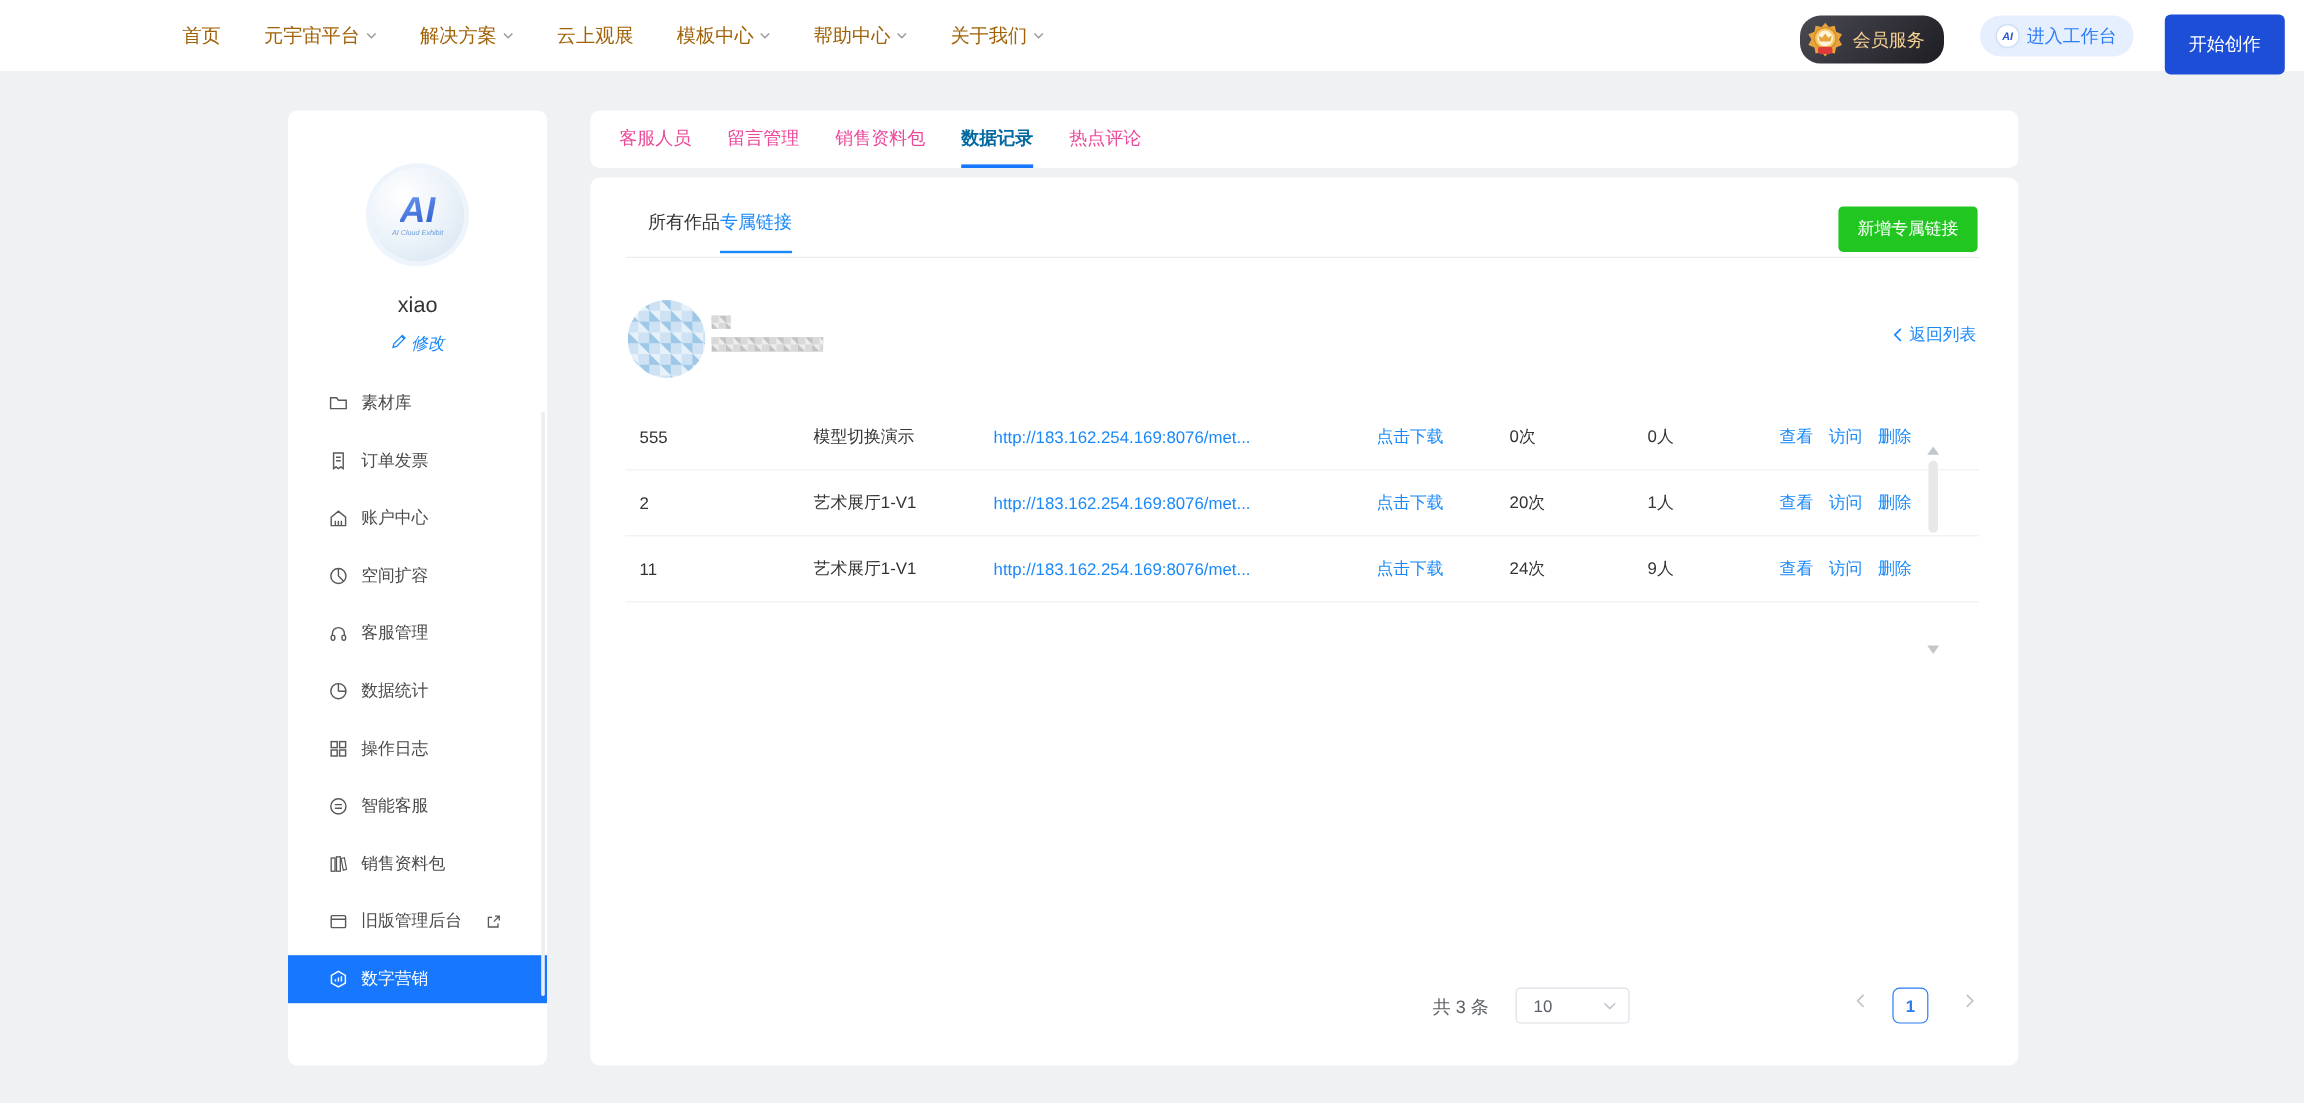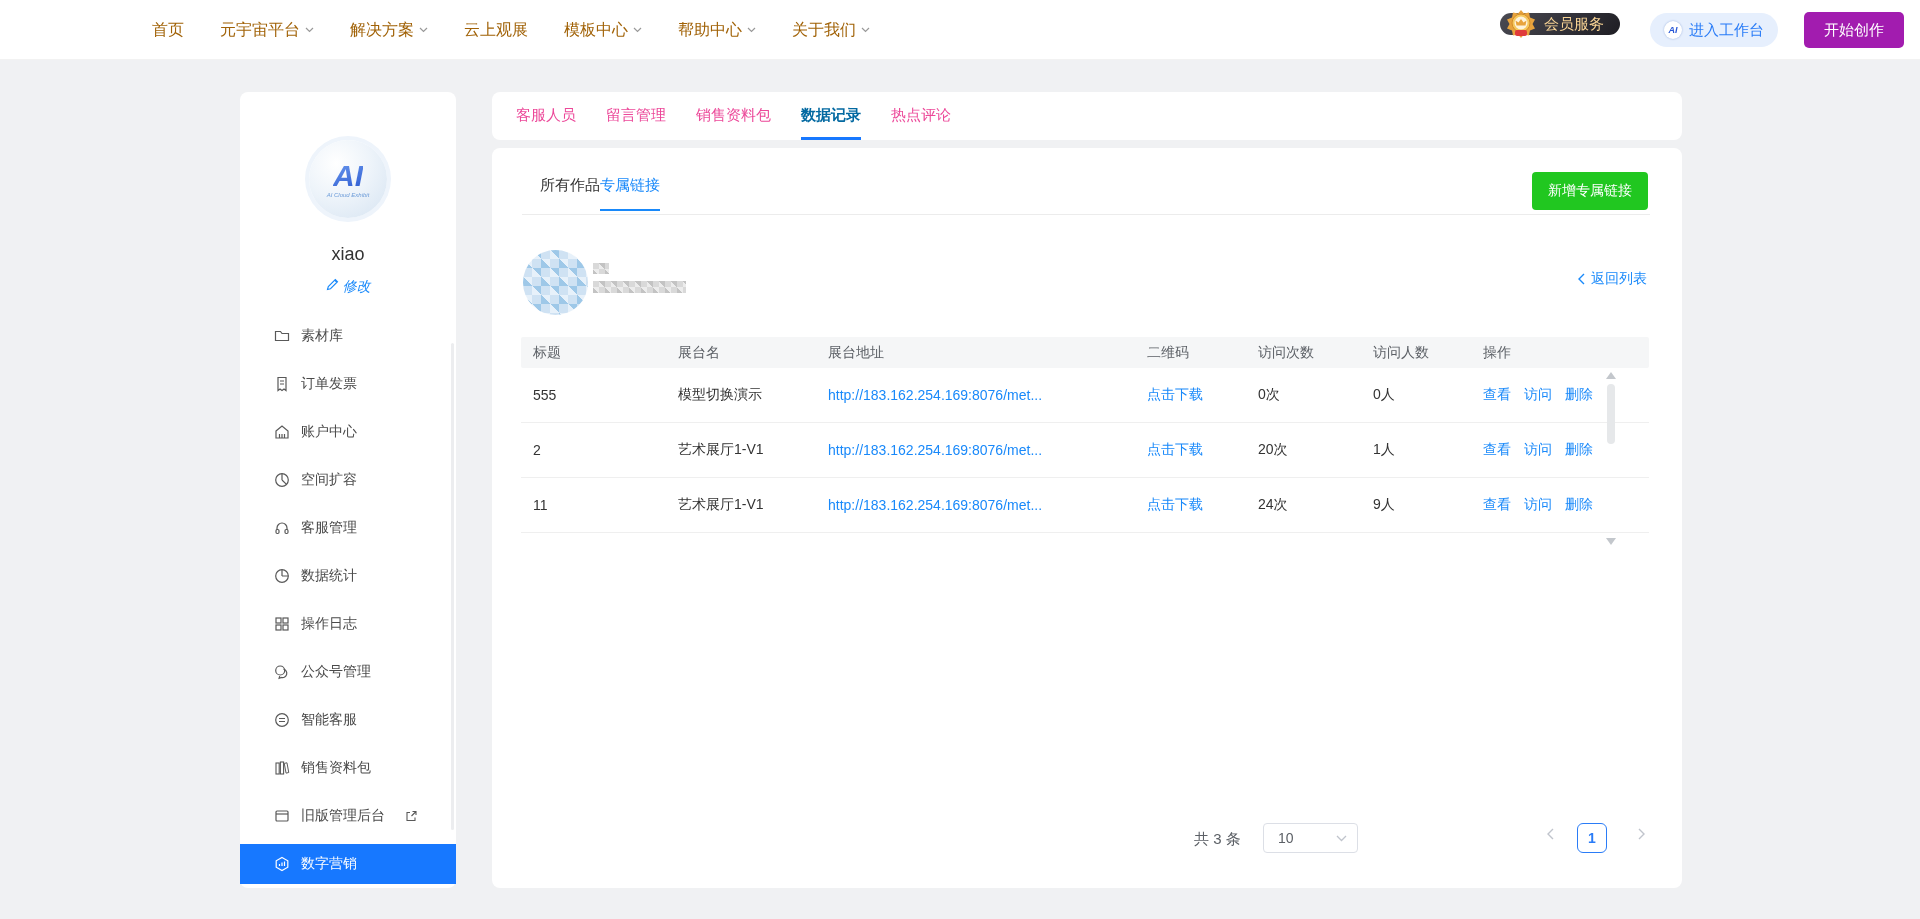--- a/index.html
+++ b/index.html
@@ -4,30 +4,30 @@
 <style>
   * { margin:0; padding:0; box-sizing:border-box; }
   html,body { width:1920px; height:919px; }
   body { font-family:"Liberation Sans","DejaVu Sans",sans-serif; background:#f0f1f3; position:relative; overflow:hidden; color:#333; }
 
   
   .navbar { position:absolute; left:0; top:0; width:1920px; height:60px; background:#fff; border-bottom:1px solid #f2f2f2; z-index:5; }
   .nav-menu { position:absolute; left:152px; top:0; height:60px; display:flex; align-items:center; gap:36px; }
   .nav-item { display:flex; align-items:center; gap:5px; font-size:16px; color:#a16207; cursor:pointer; white-space:nowrap; }
   .nav-caret { width:9px; height:6px; }
-  .member-badge { position:absolute; right:300px; top:13px; height:22px; padding:0 16px 0 6px; border-radius:17px;
+  .member-badge { position:absolute; right:300px; top:13px; height:40px; padding:0 16px 0 6px; border-radius:17px;
     background:linear-gradient(135deg,#4a4a53,#1e1d23); display:flex; align-items:center; gap:8px; cursor:pointer; }
   .member-badge .label { color:#f7d394; font-size:15px; }
   .medal { width:30px; height:30px; position:relative; }
   .btn-workspace { position:absolute; right:142px; top:13px; height:34px; padding:0 14px; border-radius:17px;
     background:#e6effd; color:#2a7cf7; font-size:15px; display:flex; align-items:center; gap:7px; cursor:pointer; border:none; }
   .ws-logo { width:18px; height:18px; border-radius:50%; background:#fff; box-shadow:0 0 2px rgba(0,60,160,.35);
     font-style:italic; font-weight:bold; font-size:9px; color:#2857d6; display:flex; align-items:center; justify-content:center; }
-  .btn-create { position:absolute; right:16px; top:12px; height:36px; padding:0 20px; border-radius:5px;
-    background:#a21caf; color:#fff; font-size:15px; display:flex; align-items:center; cursor:pointer; border:none; }
+  .btn-create { position:absolute; right:16px; top:12px; height:50px; padding:0 20px; border-radius:5px;
+    background:#1d4ed8; color:#fff; font-size:15px; display:flex; align-items:center; cursor:pointer; border:none; }
 
   
   .sidebar { position:absolute; left:240px; top:92px; width:216px; height:796px; background:#fff; border-radius:8px; }
   .avatar { position:absolute; left:69px; top:48px; width:78px; height:78px; border-radius:50%;
     background:radial-gradient(circle at 35% 30%,#ffffff 0%,#eef4fa 45%,#d5e3f1 100%);
     box-shadow:0 0 0 4px #eef4fb; display:flex; flex-direction:column; align-items:center; justify-content:center; overflow:hidden; }
   .avatar .ai { font-style:italic; font-weight:bold; font-size:30px; line-height:30px;
     background:linear-gradient(160deg,#6d9bef,#2b59d0); -webkit-background-clip:text; background-clip:text; color:transparent; }
   .avatar .sub { font-size:6px; color:#6b9bd8; margin-top:1px; font-style:italic; }
   .username { position:absolute; left:0; top:152px; width:100%; text-align:center; font-size:18px; color:#333; }
@@ -214,27 +214,20 @@
       <svg width="16" height="16" viewBox="0 0 16 16">
           <rect x="2" y="2" width="5" height="5" fill="none" stroke="#595959" stroke-width="1.2"></rect>
           <rect x="9" y="2" width="5" height="5" fill="none" stroke="#595959" stroke-width="1.2"></rect>
           <rect x="2" y="9" width="5" height="5" fill="none" stroke="#595959" stroke-width="1.2"></rect>
           <rect x="9" y="9" width="5" height="5" fill="none" stroke="#595959" stroke-width="1.2"></rect>
         </svg>
       <span>操作日志</span>
     </div>
     <div class="side-item">
       <svg width="16" height="16" viewBox="0 0 16 16">
-          <circle cx="6.2" cy="6.5" r="4.5" fill="none" stroke="#595959" stroke-width="1.2"></circle>
-          <path d="M9.5 5.2a4 4 0 1 1-2 8.3l-2.4.9.6-2.2" fill="none" stroke="#595959" stroke-width="1.2"></path>
-        </svg>
-      <span>公众号管理</span>
-    </div>
-    <div class="side-item">
-      <svg width="16" height="16" viewBox="0 0 16 16">
           <circle cx="8" cy="8" r="6.3" fill="none" stroke="#595959" stroke-width="1.2"></circle>
           <path d="M5 6.5h6 M5 9.5h6" fill="none" stroke="#595959" stroke-width="1.2"></path>
         </svg>
       <span>智能客服</span>
     </div>
     <div class="side-item">
       <svg width="16" height="16" viewBox="0 0 16 16">
           <rect x="2" y="3" width="3.2" height="11" fill="none" stroke="#595959" stroke-width="1.1"></rect>
           <rect x="6.4" y="2" width="3.2" height="12" fill="none" stroke="#595959" stroke-width="1.1"></rect>
           <path d="M11 3.2l3-.7 2 10.8-3 .7z" fill="none" stroke="#595959" stroke-width="1.1" transform="scale(.9) translate(.4 .6)"></path>
@@ -295,29 +288,20 @@
   <div class="mosaic-bar bar-long"></div>
 
   <div class="back-link">
     <svg width="8" height="12" viewBox="0 0 8 12">
         <path d="M7 1L2 6l5 5" fill="none" stroke="#1989fa" stroke-width="1.4"></path>
       </svg>
     <span>返回列表</span>
   </div>
 
   <div class="table">
-    <div class="t-head">
-      <div>标题</div>
-      <div>展台名</div>
-      <div>展台地址</div>
-      <div>二维码</div>
-      <div>访问次数</div>
-      <div>访问人数</div>
-      <div>操作</div>
-    </div>
 
     <div class="t-row">
       <div>555</div>
       <div>模型切换演示</div>
       <div><a class="tlink">http://183.162.254.169:8076/met...</a></div>
       <div><a class="tlink">点击下载</a></div>
       <div>0次</div>
       <div>0人</div>
       <div class="actions">
         <a class="tlink">查看</a>

